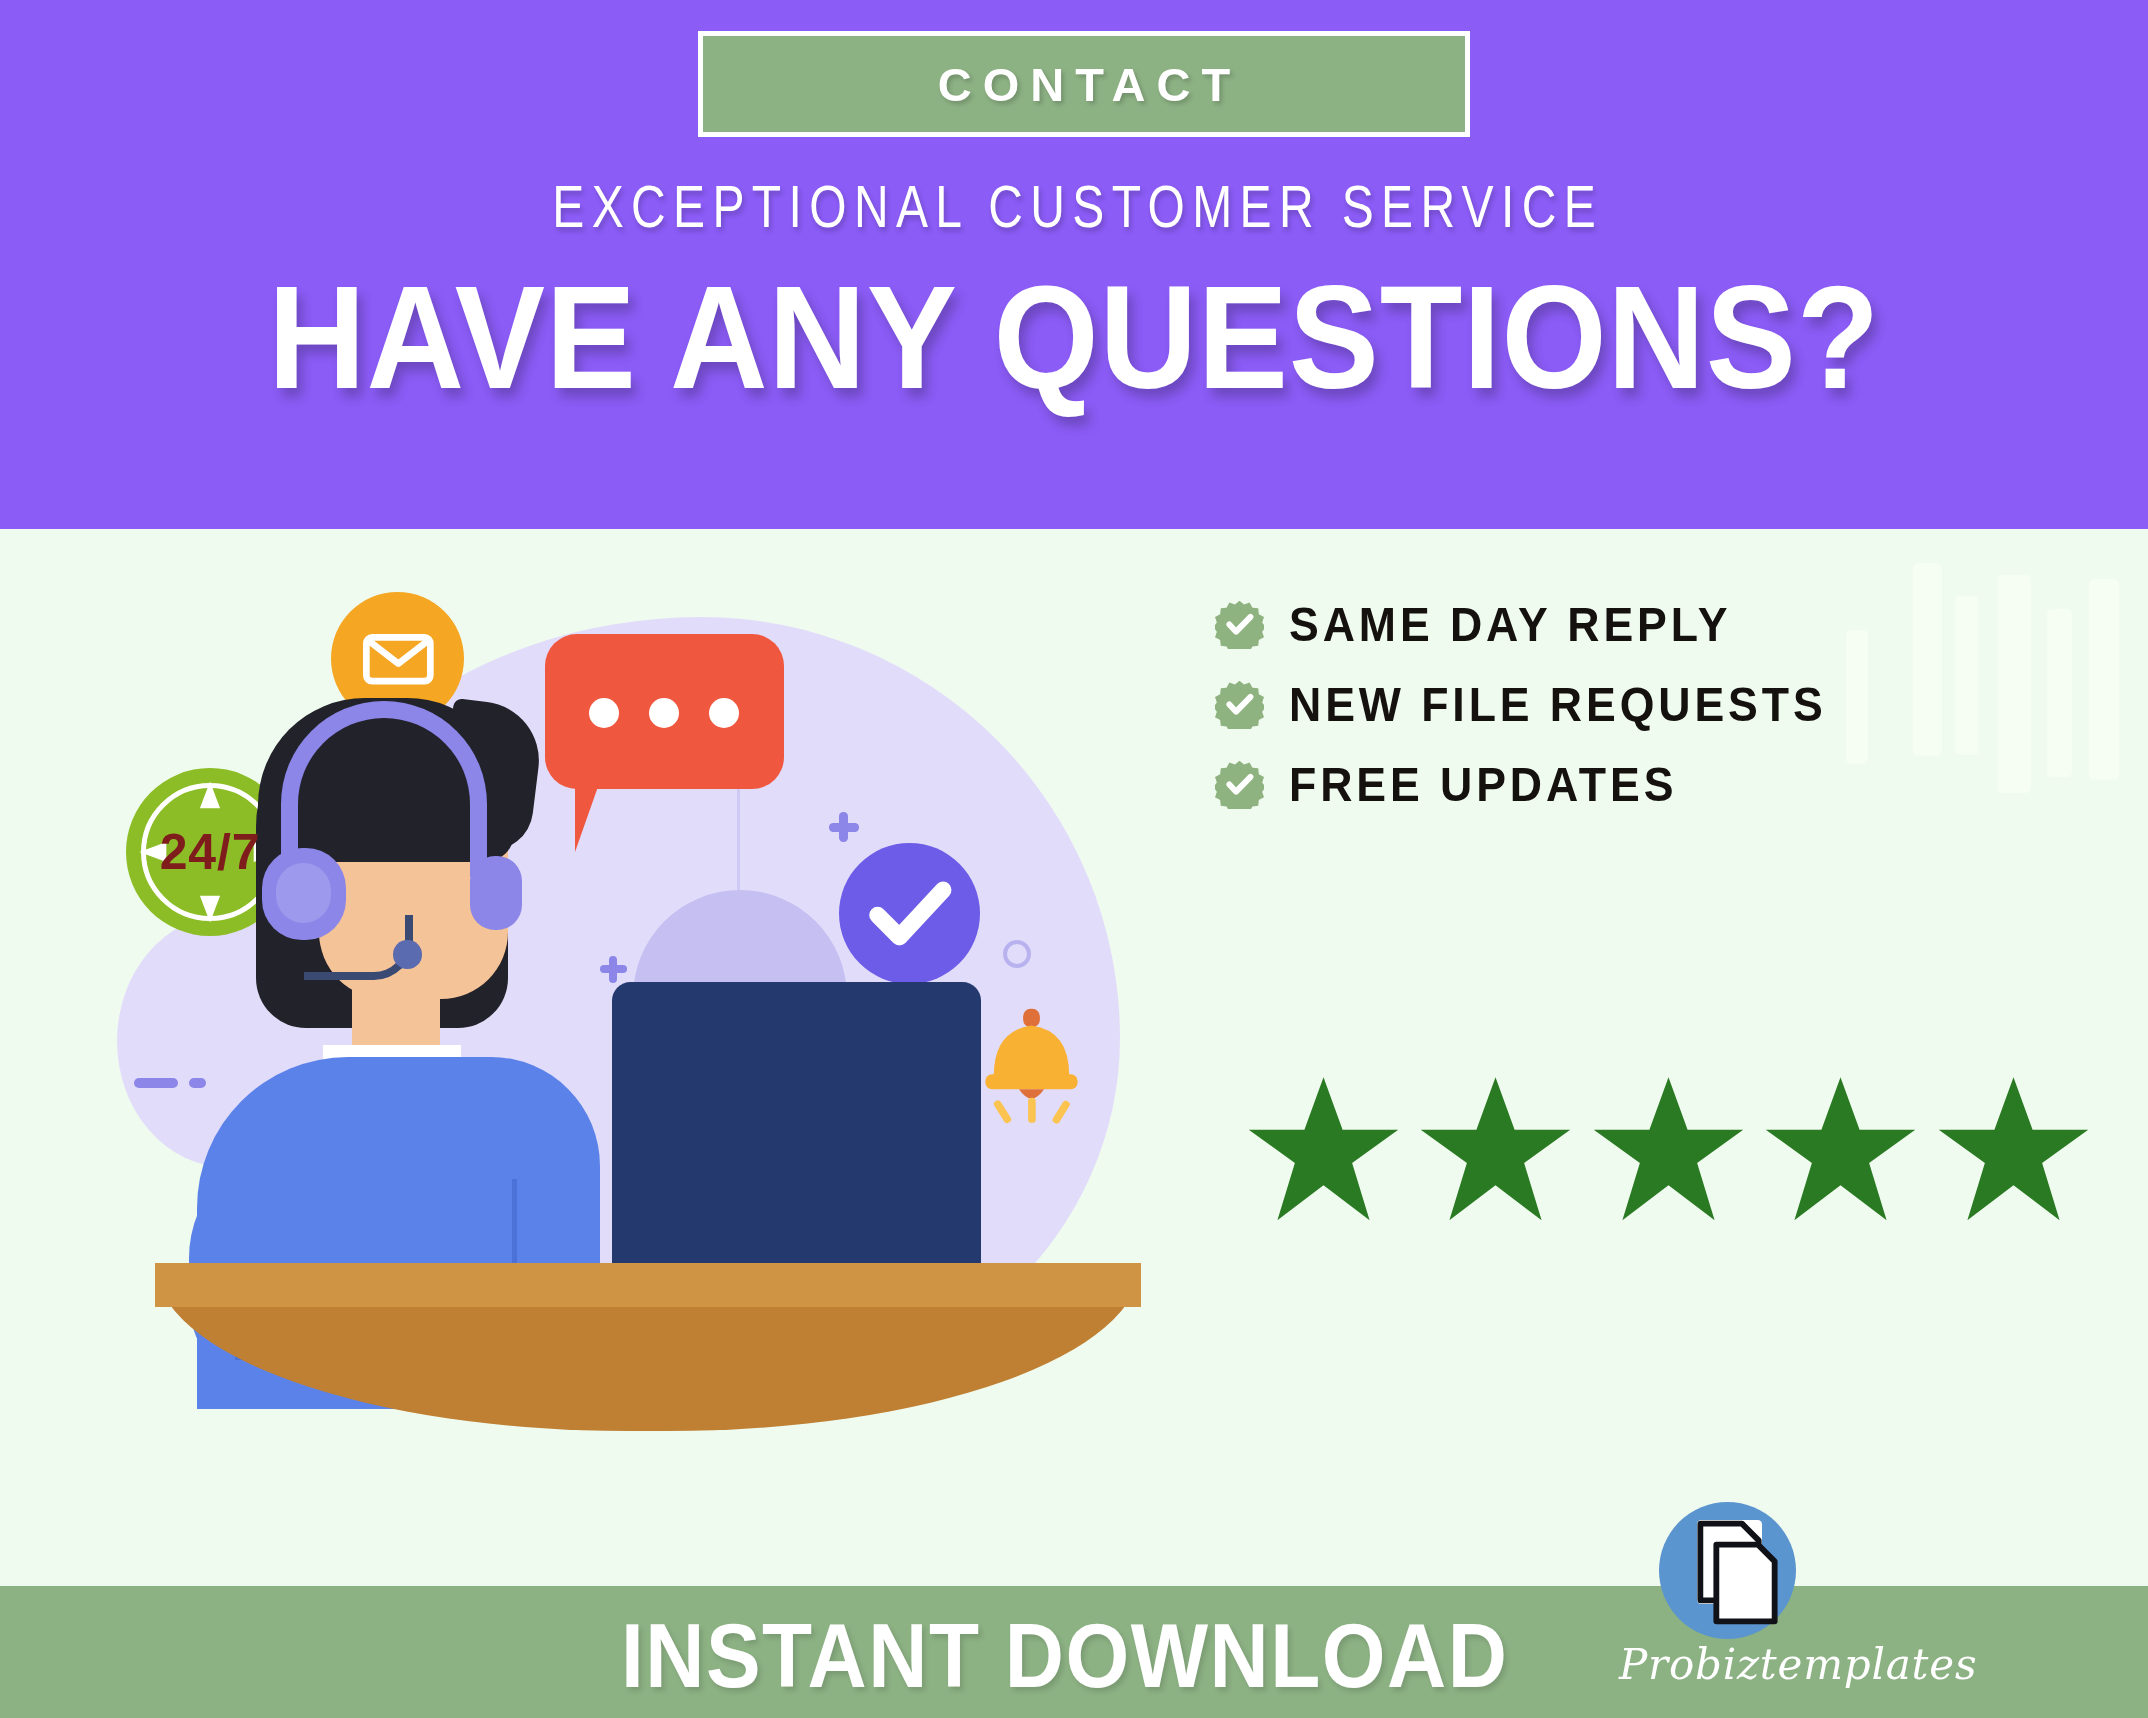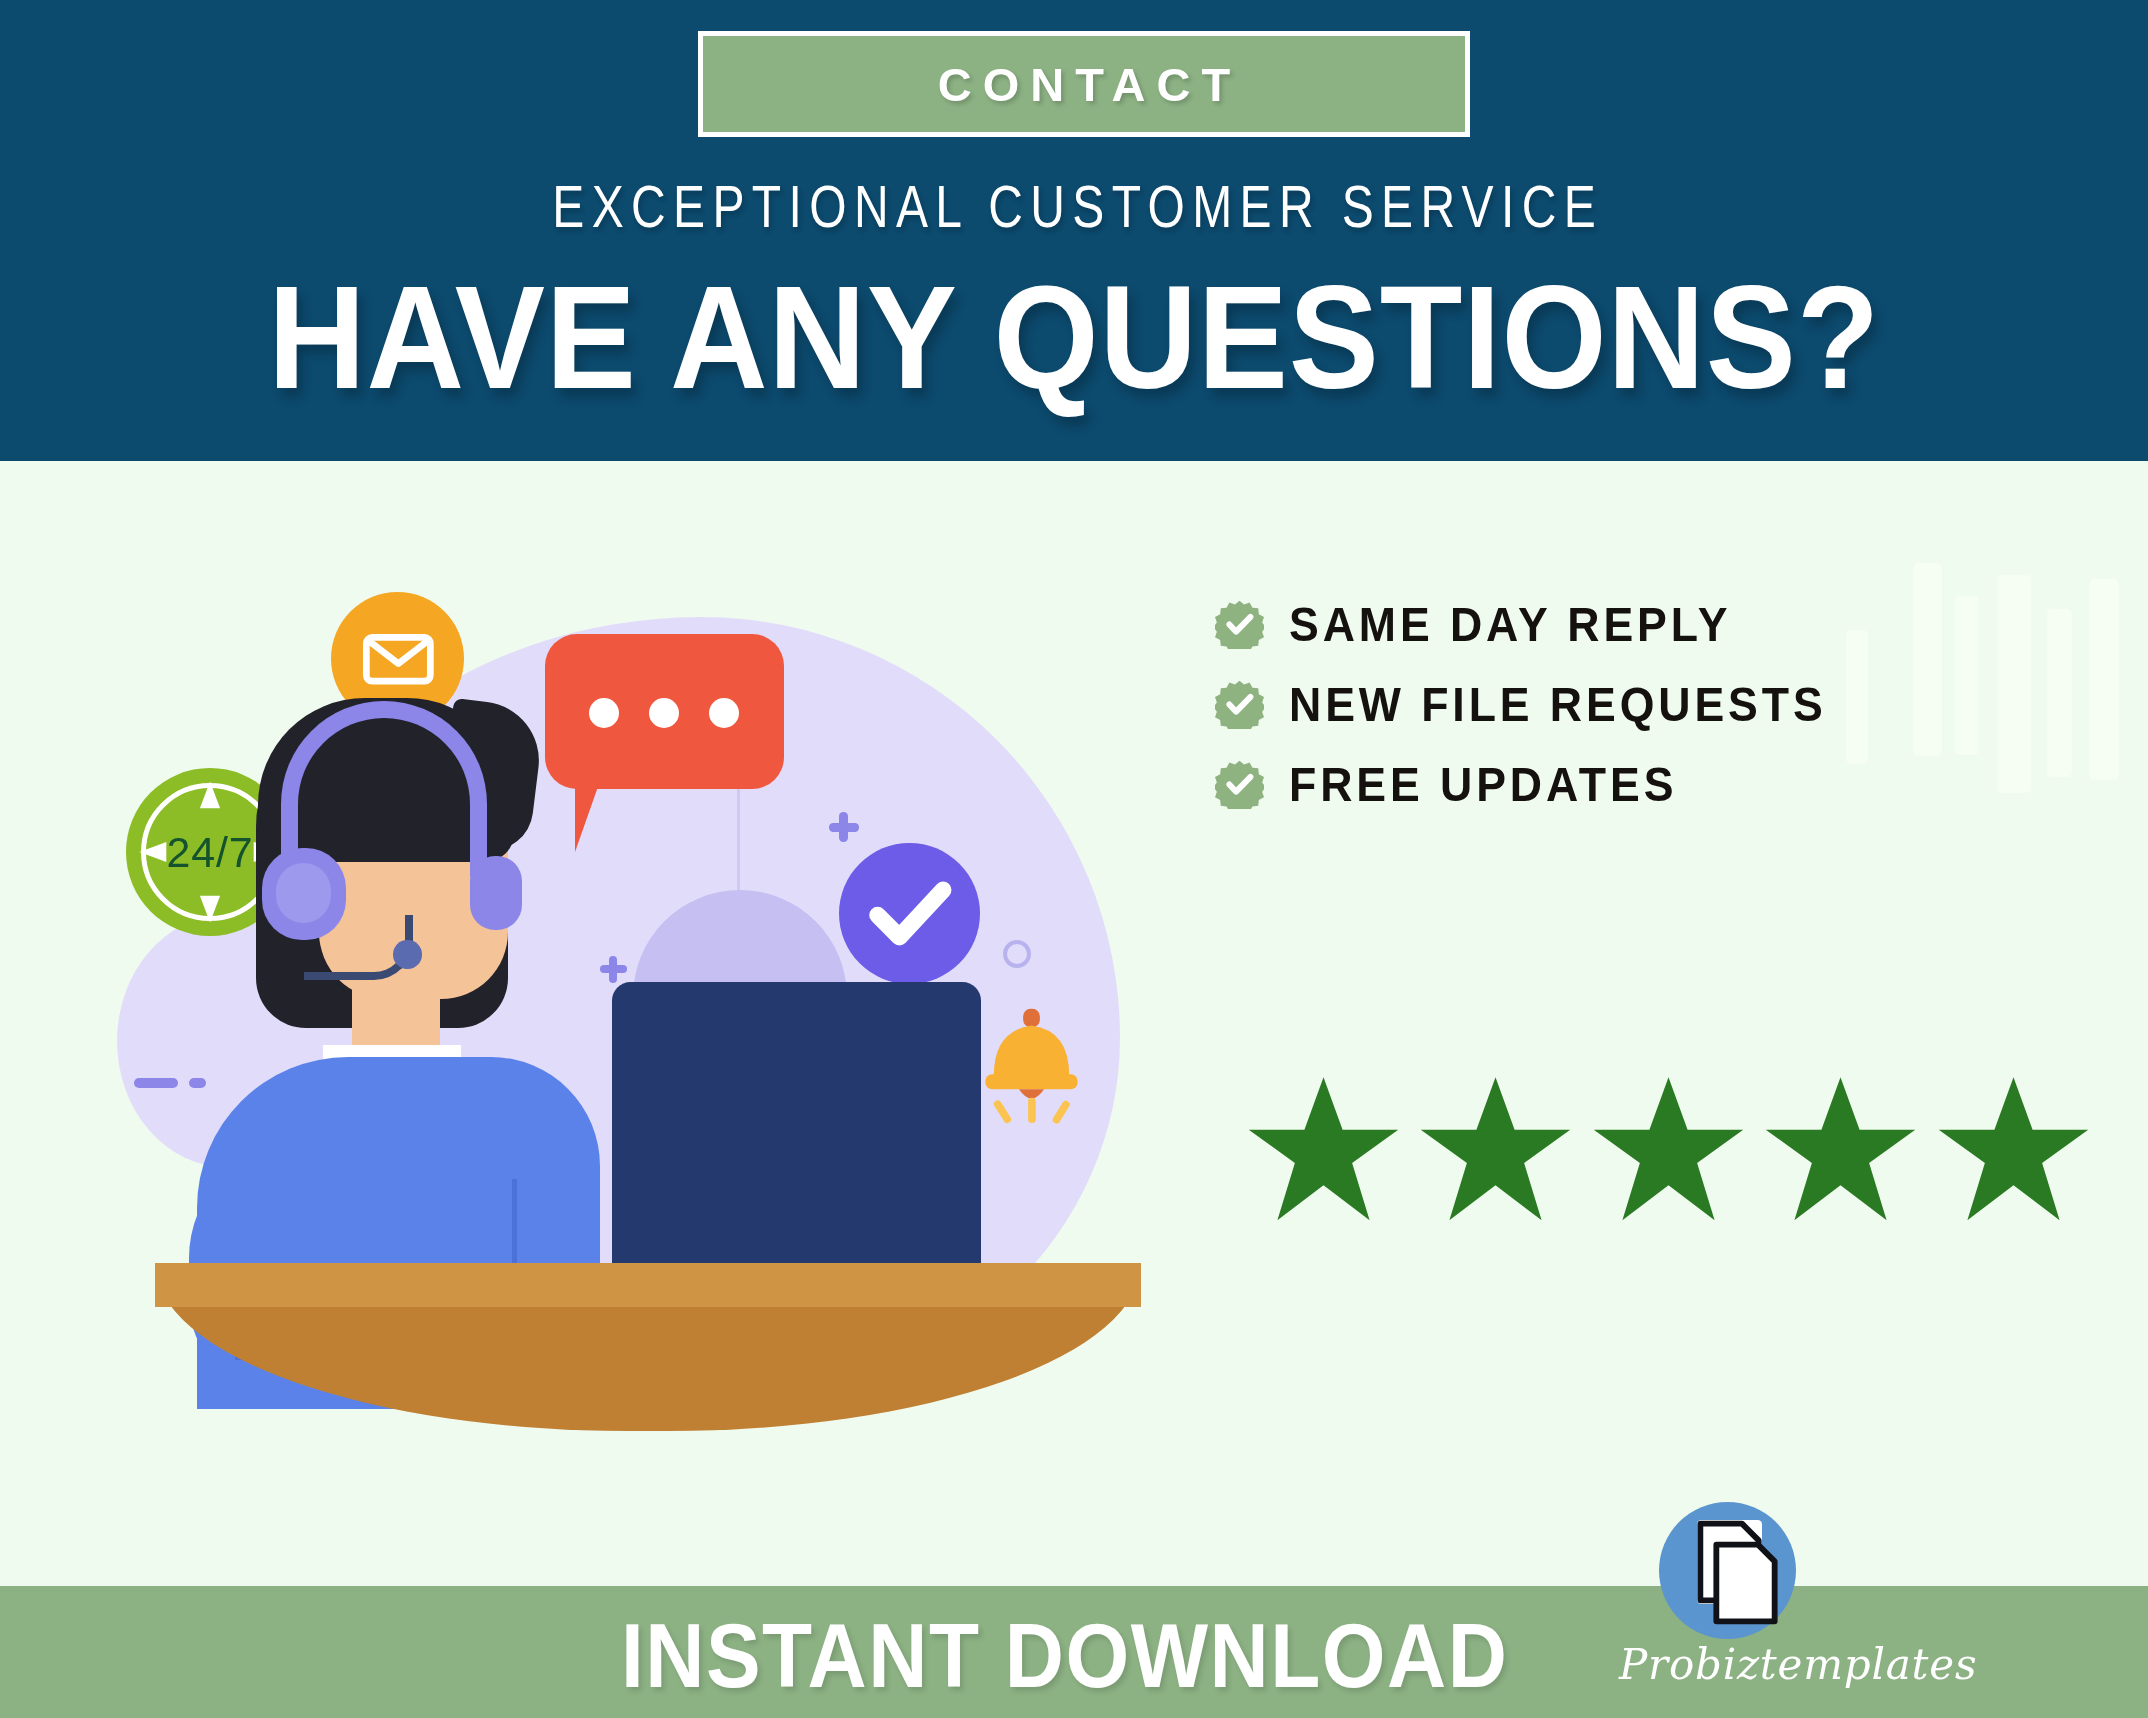--- a/index.html
+++ b/index.html
@@ -14,22 +14,22 @@
     overflow: hidden;
     font-family: "Liberation Sans", sans-serif;
     background: #f0fbef;
   }
 
   
   .header {
     position: absolute;
     left: 0; top: 0;
     width: 2148px;
-    height: 461px;
-    background: #0c4a6e;
+    height: 529px;
+    background: #8b5cf6;
     text-decoration: underline;
   }
   .contact-box {
     position: absolute;
     left: 698px;
     top: 31px;
     width: 772px;
     height: 106px;
     background: #8cb183;
     border: 5.9px solid #ffffff;
@@ -301,23 +301,23 @@
   .ic-247 .ring {
     position: absolute;
     left: 15px; top: 15px;
     width: 138px; height: 138px;
     border: 5.9px solid #ffffff;
     border-radius: 50%;
     box-sizing: border-box;
   }
   .ic-247 .lbl {
     position: relative;
-    color: #14532d;
-    font-size: 43px;
-    font-weight: normal;
+    color: #7f1d1d;
+    font-size: 50px;
+    font-weight: bold;
     letter-spacing: 0.8px;
     z-index: 2;
   }
   .bubble {
     position: absolute;
     left: 436px; top: 80px;
     width: 239px; height: 155px;
     background: #f0573f;
     border-radius: 32px;
   }

